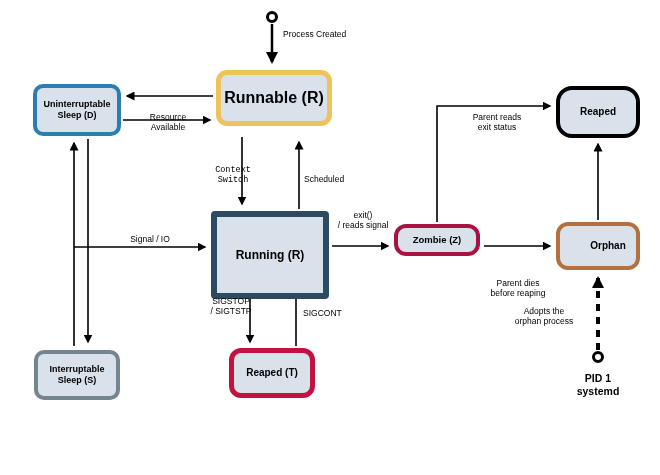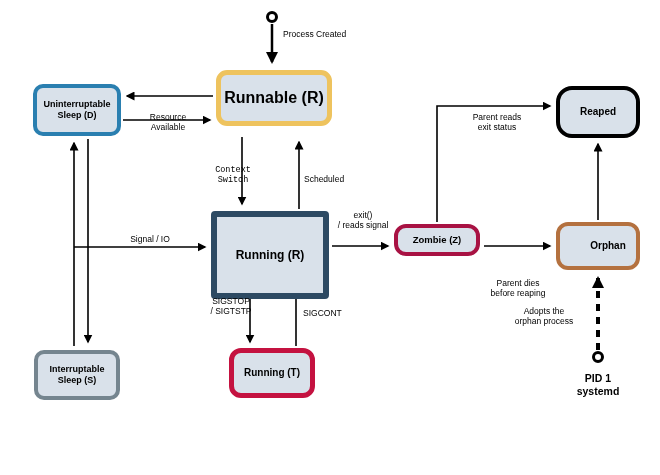--- a/index.html
+++ b/index.html
@@ -80,21 +80,21 @@
     <line x1="598" y1="220" x2="598" y2="144" stroke="#000" stroke-width="1.6" marker-end="url(#ah)"></line>
 
     <line x1="598" y1="350" x2="598" y2="278" stroke="#000" stroke-width="4" stroke-dasharray="7 6" marker-end="url(#ahb)"></line>
     <circle cx="598" cy="357" r="4.5" fill="#fff" stroke="#000" stroke-width="3"></circle>
   </svg>
 
   <div class="node node-uninterruptable">Uninterruptable
 Sleep (D)</div>
   <div class="node node-runnable">Runnable (R)</div>
   <div class="node node-running">Running (R)</div>
-  <div class="node node-stopped">Running (T)</div>
+  <div class="node node-stopped">Reaped (T)</div>
   <div class="node node-interruptable">Interruptable
 Sleep (S)</div>
   <div class="node node-zombie">Zombie (Z)</div>
   <div class="node node-reaped">Reaped</div>
   <div class="node node-orphan">Orphan</div>
 
   <div class="edge-label lbl-process-created">Process Created</div>
   <div class="edge-label lbl-resource">Resource
 Available</div>
   <div class="edge-label lbl-context-switch">Context

